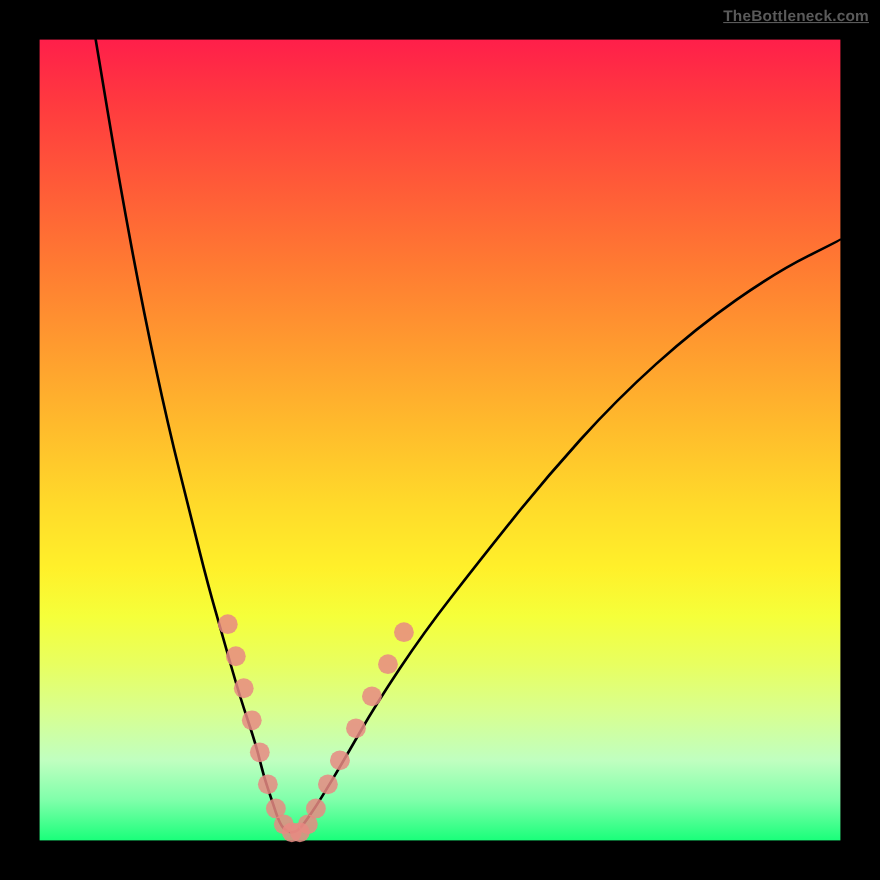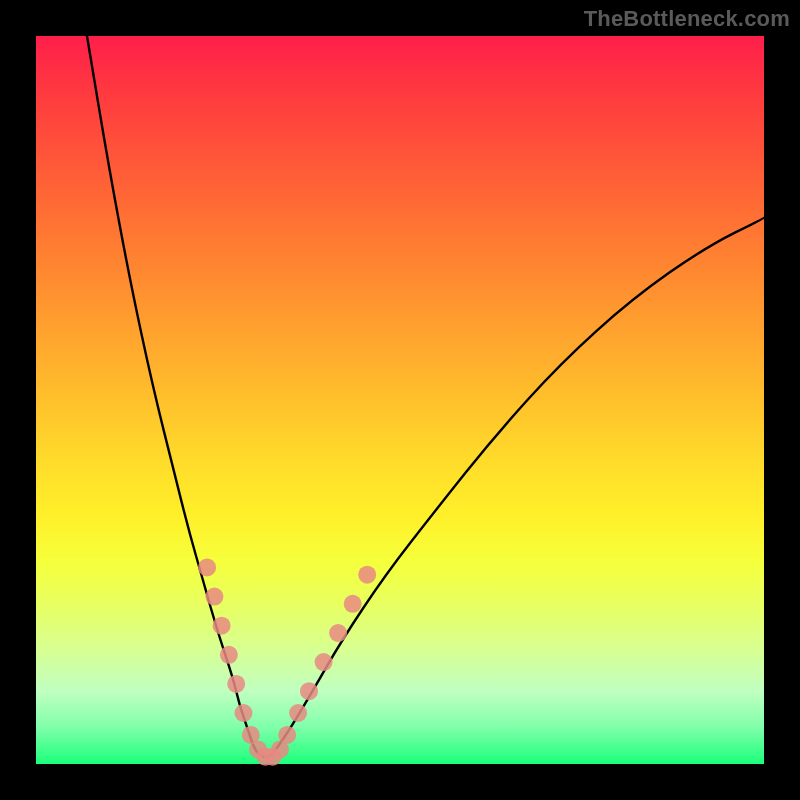--- a/index.html
+++ b/index.html
@@ -38,24 +38,25 @@
       #c0ffc0 90%,
       #7fffaa 95%,
       #1aff7a 100%
     );
   }
   .watermark {
     position: absolute;
     top: 6px;
     right: 10px;
     color: #5a5a5a;
-    font-size: 22px;
+    font-size: 14px;
     font-weight: 600;
     letter-spacing: 0.2px;
     user-select: none;
+    text-decoration: underline;
   }
   svg.curve {
     position: absolute;
     left: 0;
     top: 0;
     width: 728px;
     height: 728px;
     overflow: visible;
   }
 </style>

